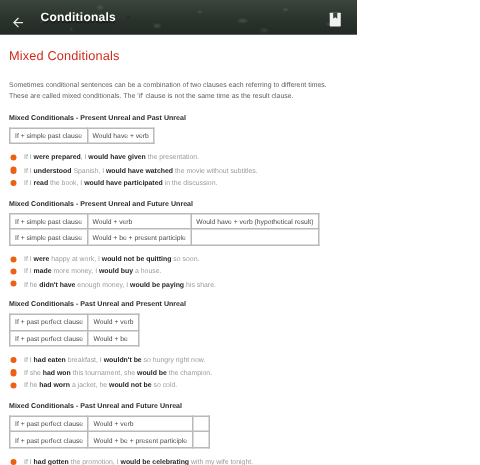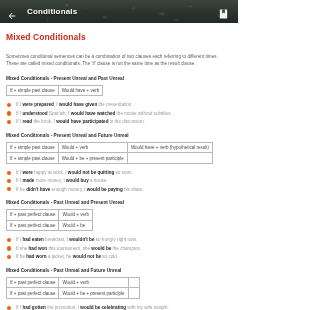--- a/index.html
+++ b/index.html
@@ -67,21 +67,21 @@
   }
 
   
   .content {
     padding: 9px 5px 0 6px;
     box-sizing: border-box;
   }
   .page-title {
     color: #cf2a1b;
     font-size: 8.5px;
-    font-weight: bold;
+    font-weight: normal;
     margin: 0 0 11px 0;
     letter-spacing: 0.1px;
   }
   .intro {
     color: #5d5d5d;
     font-size: 4.6px;
     line-height: 1.62;
     margin: 0 4px 8px 0;
     letter-spacing: 0.02px;
   }

